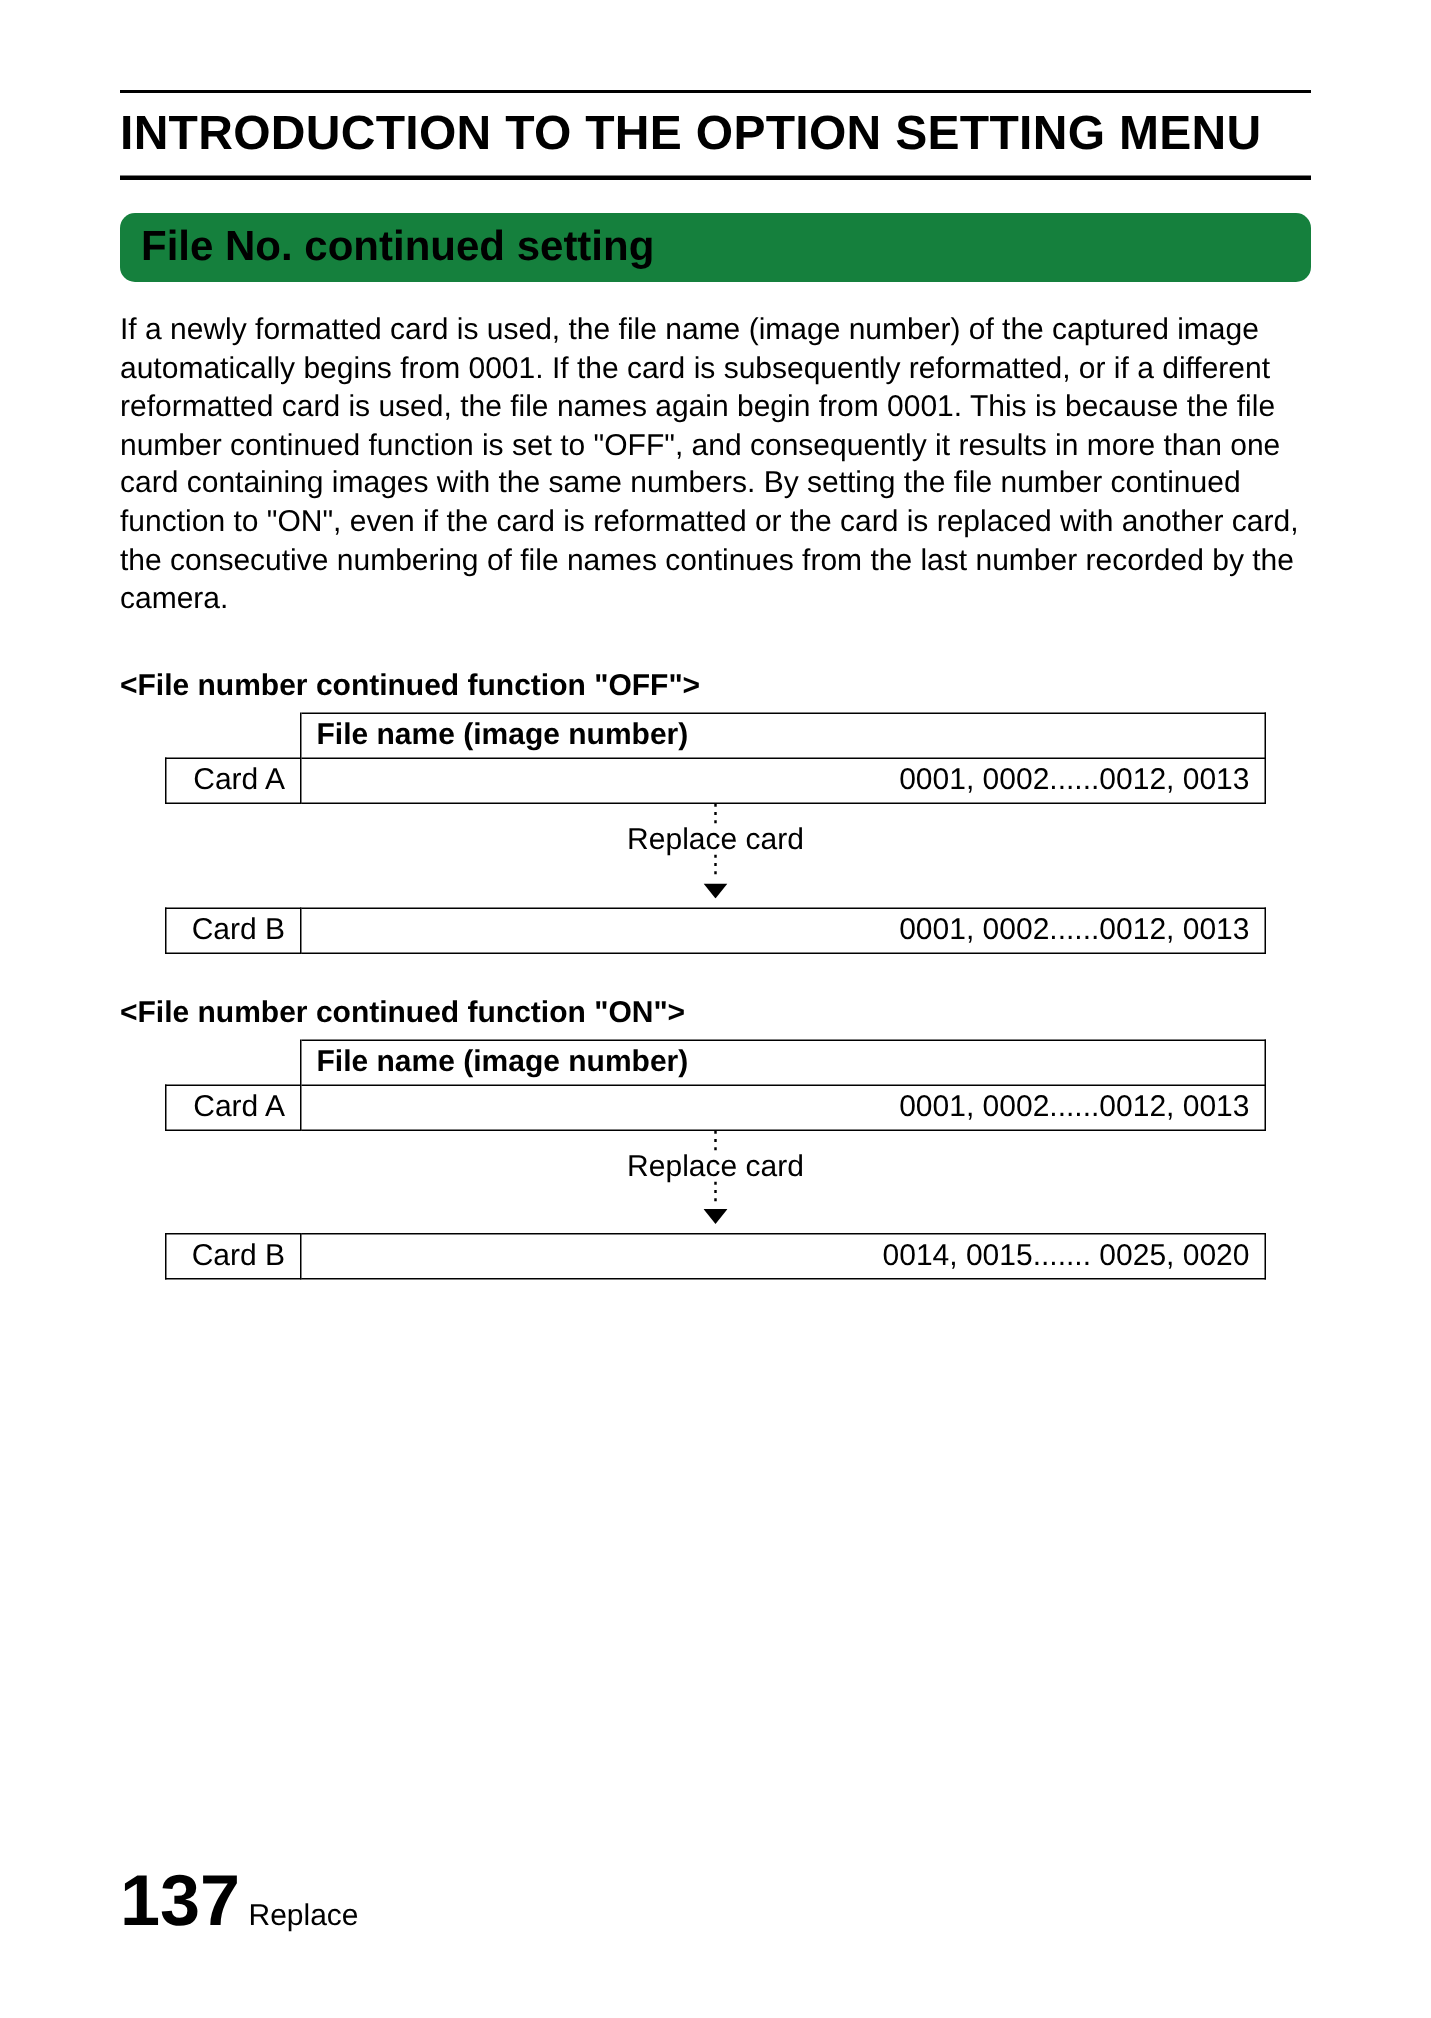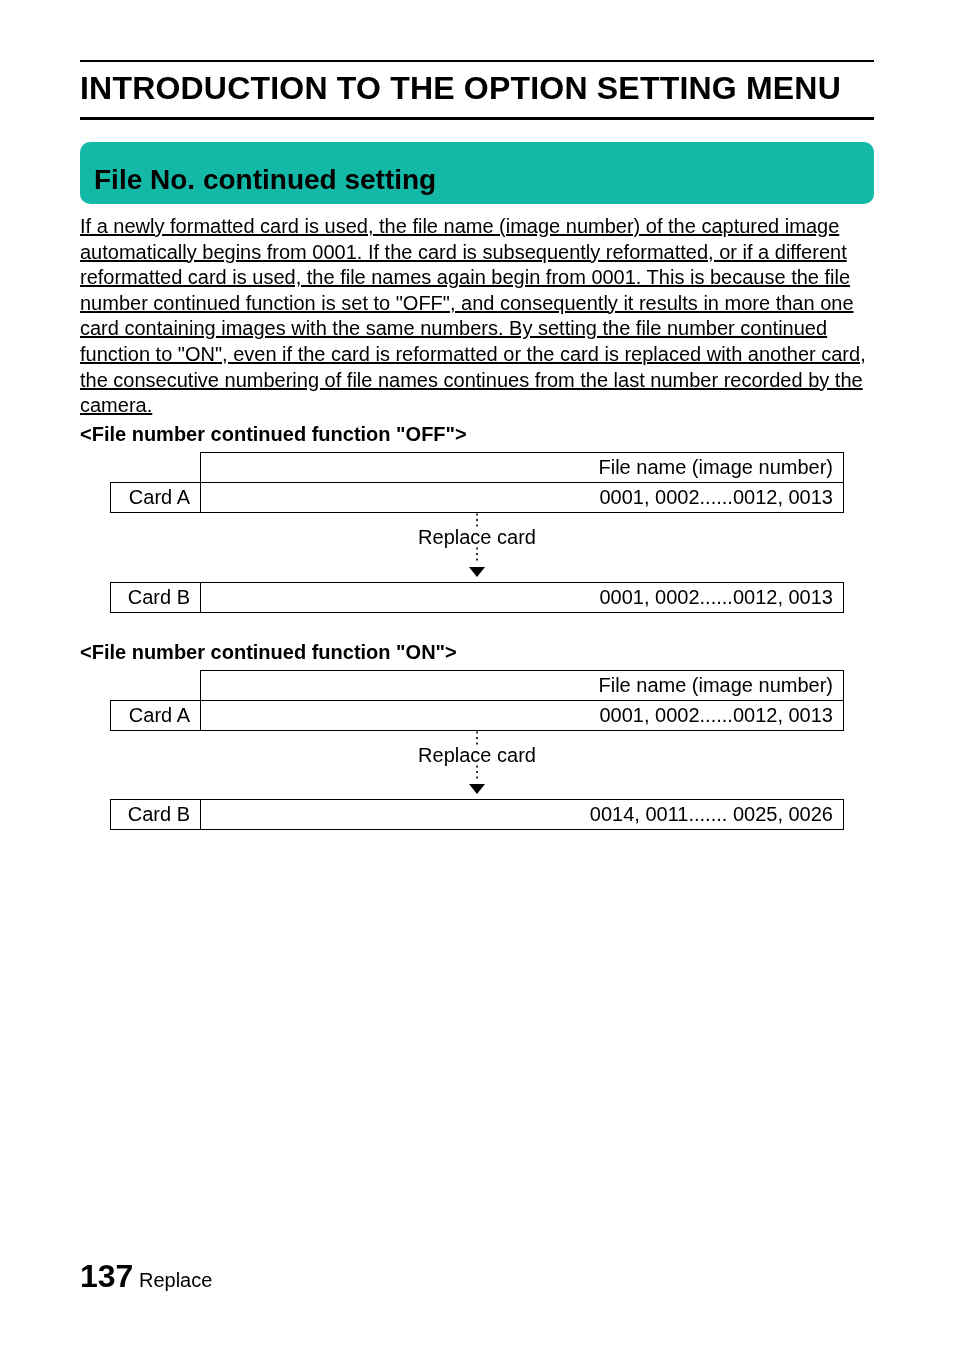--- a/index.html
+++ b/index.html
@@ -21,34 +21,33 @@
       border-bottom: 3px solid #000;
       padding: 8px 0 10px 0;
       margin-bottom: 22px;
     }
     .main-title {
       font-size: 32px;
       font-weight: bold;
       letter-spacing: 0.2px;
     }
     .pill {
-      background: #14b8a6;
+      background: #15803d;
       border-radius: 10px;
-      padding: 22px 14px 8px 14px;
-      margin-bottom: 10px;
+      padding: 6px 14px 8px 14px;
+      margin-bottom: 20px;
     }
     .pill-title {
       font-size: 28px;
       font-weight: bold;
     }
     .body-text {
       font-size: 20px;
       line-height: 1.28;
-      margin-bottom: 4px;
-      text-decoration: underline;
+      margin-bottom: 33px;
     }
     .subhead {
       font-size: 20px;
       font-weight: bold;
       margin-top: 4px;
       margin-bottom: 6px;
     }
     table.example {
       border-collapse: collapse;
       margin-left: 30px;
@@ -61,22 +60,22 @@
       font-size: 20px;
       text-align: right;
       vertical-align: middle;
     }
     .noborder-empty {
       border-top: none !important;
       border-left: none !important;
       border-bottom: none !important;
     }
     table.example th {
-      font-weight: normal;
-      text-align: right;
+      font-weight: bold;
+      text-align: left;
     }
     .col1 {
       width: 90px;
     }
     .replace-block {
       text-align: center;
       font-size: 20px;
       margin-left: 30px;
       width: calc(100% - 60px);
       line-height: 1.0;
@@ -97,21 +96,21 @@
     .section-gap {
       height: 24px;
     }
     .footer {
       position: absolute;
       bottom: 50px;
       left: 80px;
       font-size: 20px;
     }
     .footer .pagenum {
-      font-size: 32px;
+      font-size: 48px;
       font-weight: bold;
       vertical-align: baseline;
     }
   </style>
 </head>
 <body>
 
 <div class="rule-top">
   <div class="main-title">INTRODUCTION TO THE OPTION SETTING MENU</div>
 </div>
@@ -182,21 +181,21 @@
     <svg width="16" height="10" viewBox="0 0 16 10">
         <polygon points="0,0 16,0 8,10" fill="#000"></polygon>
       </svg>
   </span>
 </div>
 
 <table class="example">
   <tbody>
       <tr>
     <td class="col1">Card B</td>
-    <td>0014, 0011....... 0025, 0026</td>
+    <td>0014, 0015....... 0025, 0020</td>
   </tr>
 </tbody>
   </table>
 
 <div class="footer">
   <span class="pagenum">137</span>
   <span>Replace</span>
 </div>
 
 </body></html>

